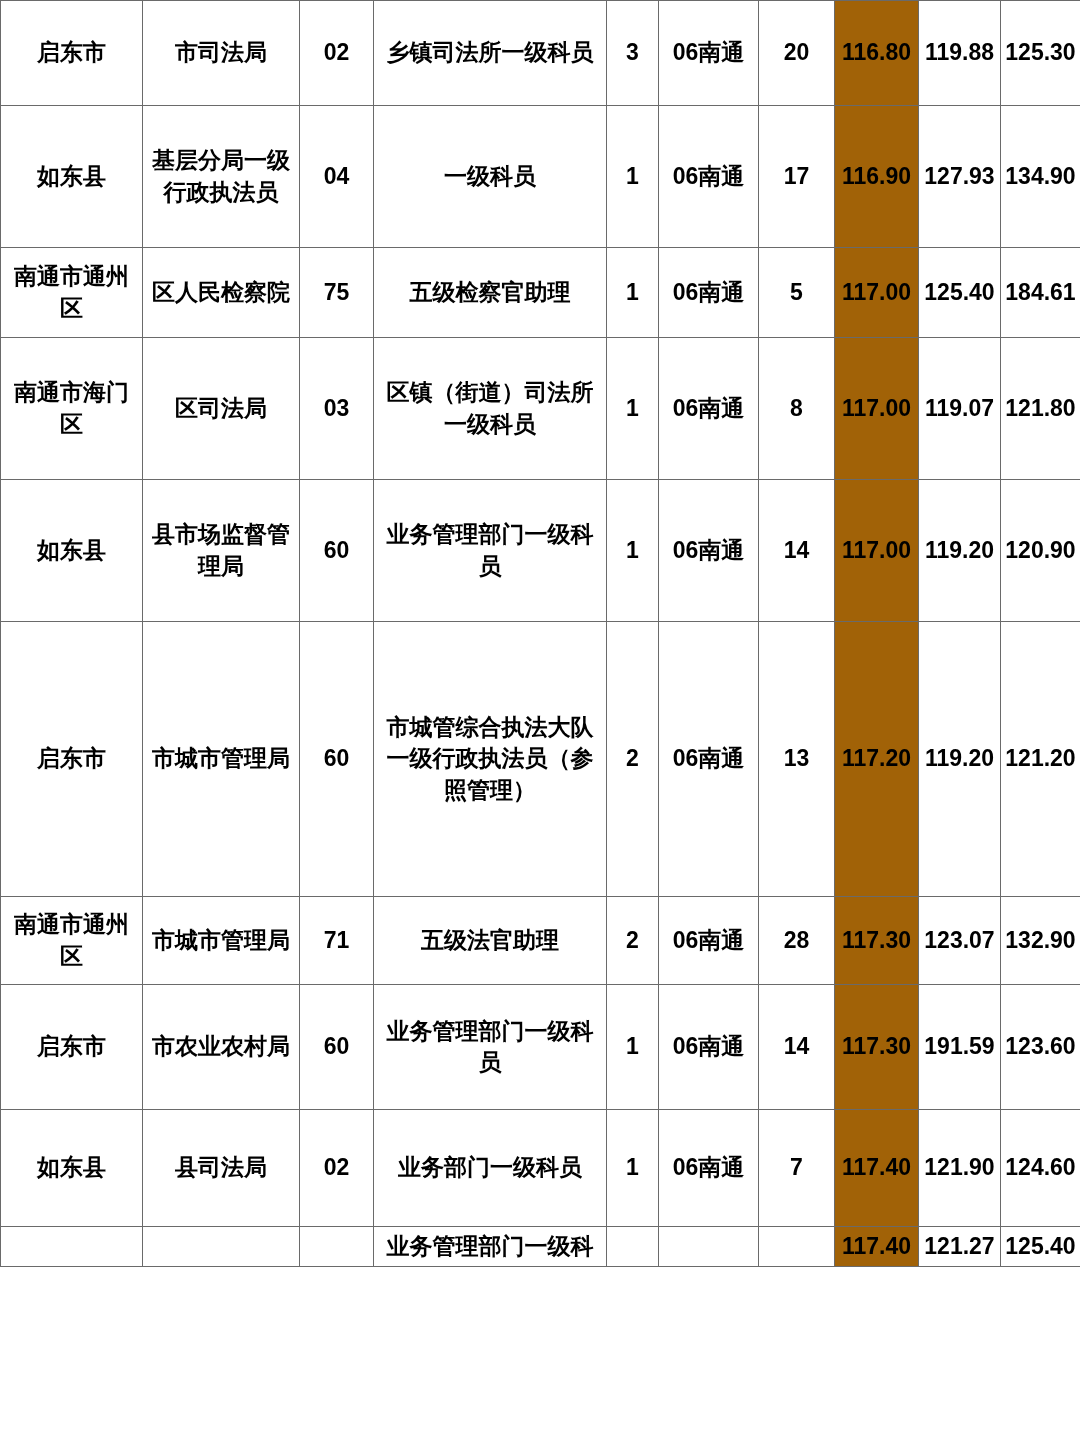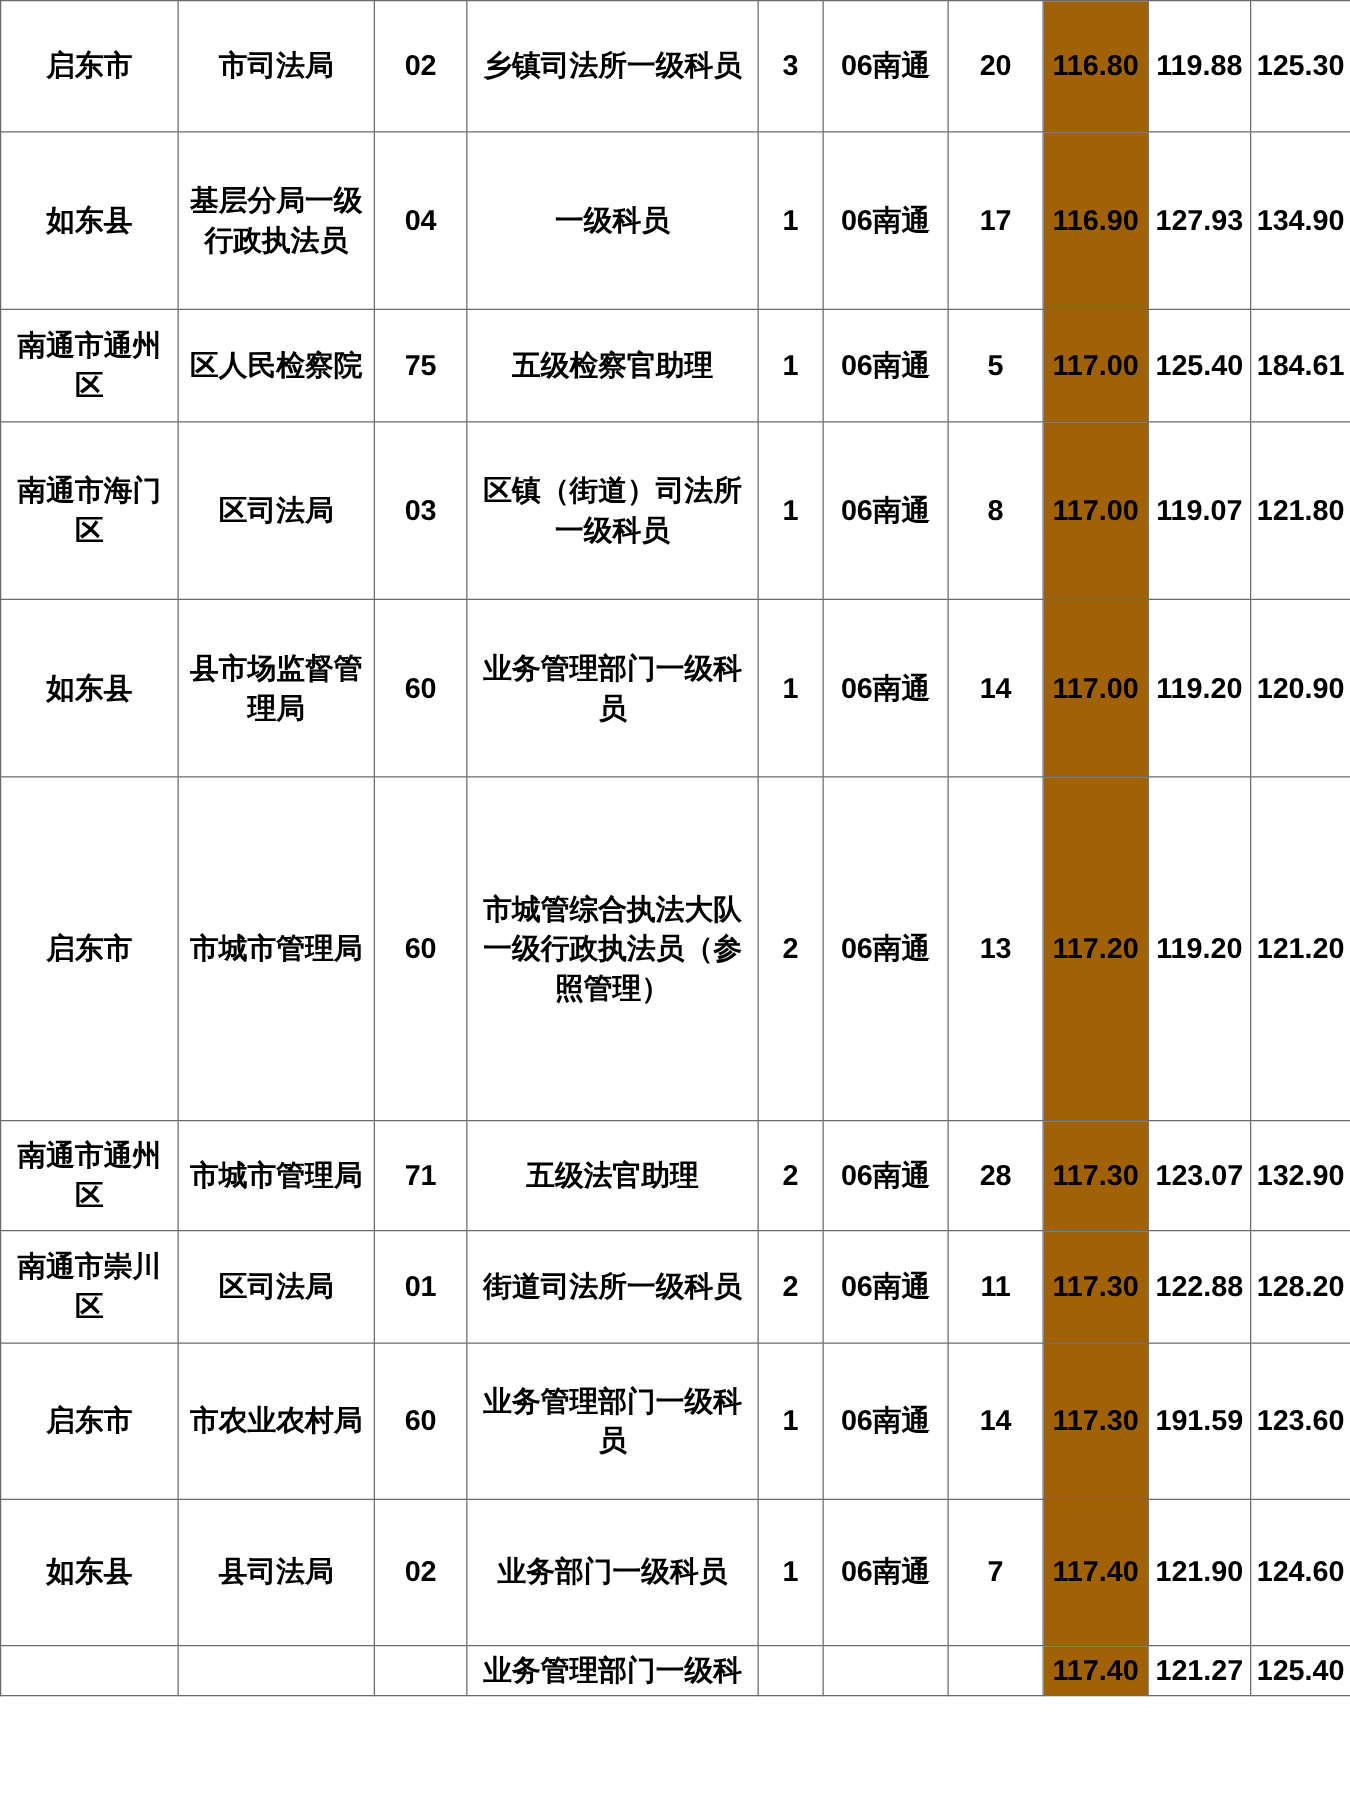--- a/index.html
+++ b/index.html
@@ -149,32 +149,20 @@
       <td>市城市管理局</td>
       <td class="num">71</td>
       <td>五级法官助理</td>
       <td class="num">2</td>
       <td>06南通</td>
       <td class="num">28</td>
       <td class="num min-cell">117.30</td>
       <td class="num">123.07</td>
       <td class="num">132.90</td>
     </tr>
-    <tr style="height:90px;">
-      <td>南通市崇川区</td>
-      <td>区司法局</td>
-      <td class="num">01</td>
-      <td>街道司法所一级科员</td>
-      <td class="num">2</td>
-      <td>06南通</td>
-      <td class="num">11</td>
-      <td class="num min-cell">117.30</td>
-      <td class="num">122.88</td>
-      <td class="num">128.20</td>
-    </tr>
     <tr style="height:125px;">
       <td>启东市</td>
       <td>市农业农村局</td>
       <td class="num">60</td>
       <td>业务管理部门一级科员</td>
       <td class="num">1</td>
       <td>06南通</td>
       <td class="num">14</td>
       <td class="num min-cell">117.30</td>
       <td class="num">191.59</td>

